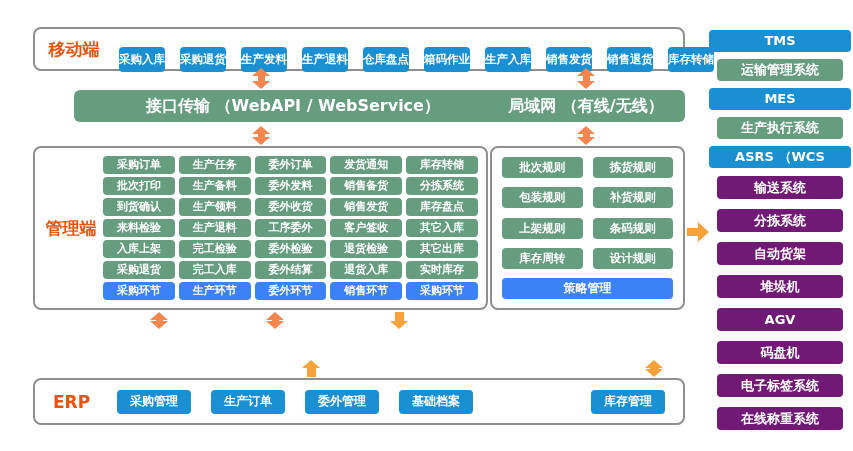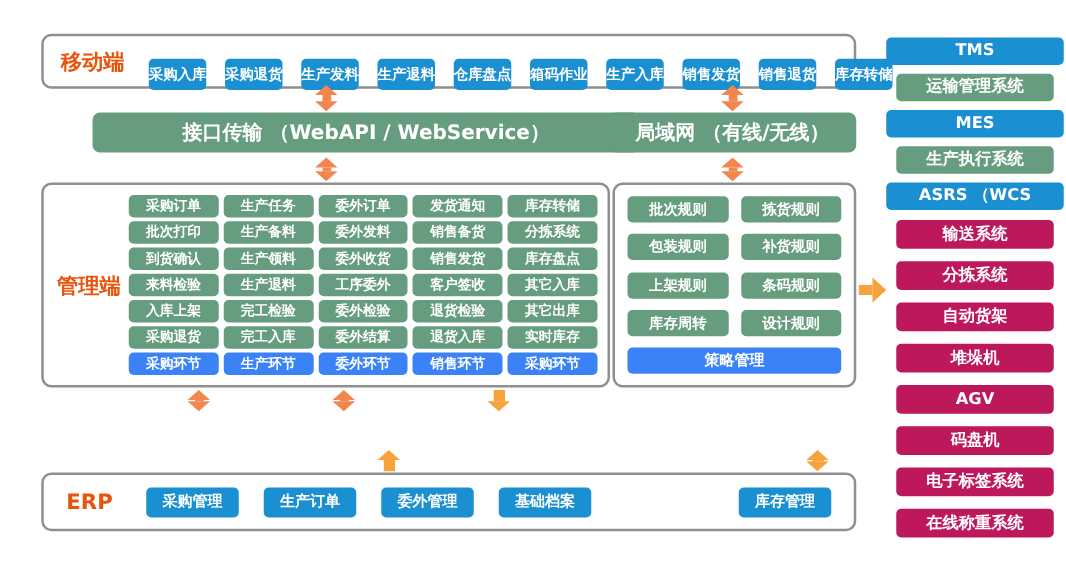--- a/index.html
+++ b/index.html
@@ -47,21 +47,21 @@
   #erp-box .red-label{flex:0 0 44px;font-size:17px;}
   #erp-box .bbtn{width:74px;line-height:24px;height:24px;font-size:12px;font-family:Liberation Mono, monospace;}
   #erp-inv-btn{margin-left:auto;}
 
   
   #right-panel{position:absolute;left:709px;top:30px;width:142px;display:flex;flex-direction:column;}
   .rp-item{border-radius:4px;color:#fff;font-weight:bold;font-size:13px;text-align:center;
            height:22px;line-height:22px;margin-bottom:7px;white-space:nowrap;}
   .rp-blue{background:#1a8fd1;width:142px;}
   .rp-green{background:#679d7f;width:126px;margin-left:8px;}
-  .rp-orange{background:#be185d;width:126px;margin-left:8px;margin-bottom:10px;height:23px;line-height:23px;}
+  .rp-orange{background:#701a75;width:126px;margin-left:8px;margin-bottom:10px;height:23px;line-height:23px;}
 
   
   .varrow{position:absolute;display:flex;flex-direction:column;align-items:center;width:18px;}
   .varrow .tri-up{width:0;height:0;border-left:9px solid transparent;border-right:9px solid transparent;border-bottom:8px solid #f3854f;}
   .varrow .tri-down{width:0;height:0;border-left:9px solid transparent;border-right:9px solid transparent;border-top:8px solid #f3854f;}
   .varrow .stem{width:7px;flex:1;background:#f3854f;}
   .varrow.single .tri-up{border-bottom-color:#f8a23b;}
   .varrow.single .tri-down{border-top-color:#f8a23b;}
   .varrow.single .stem{background:#f8a23b;width:9px;}
   .harrow{position:absolute;display:flex;align-items:center;height:20px;}

